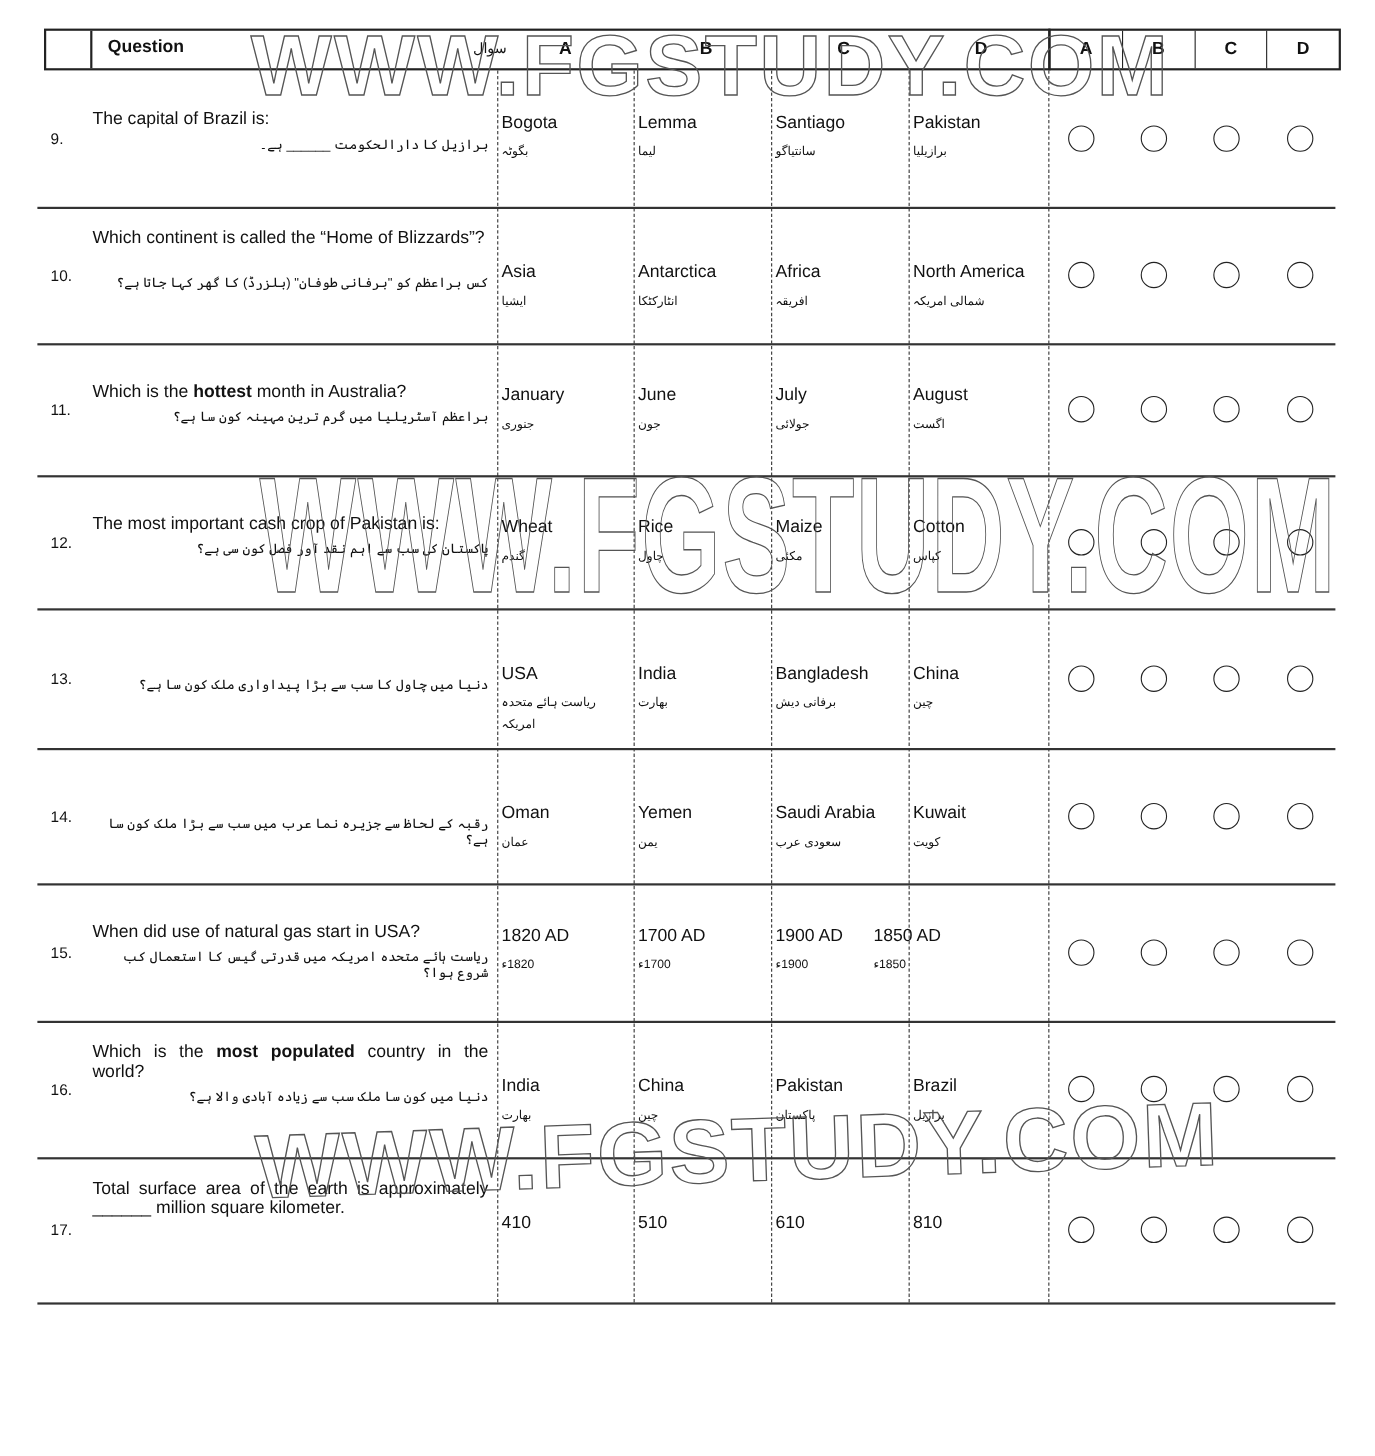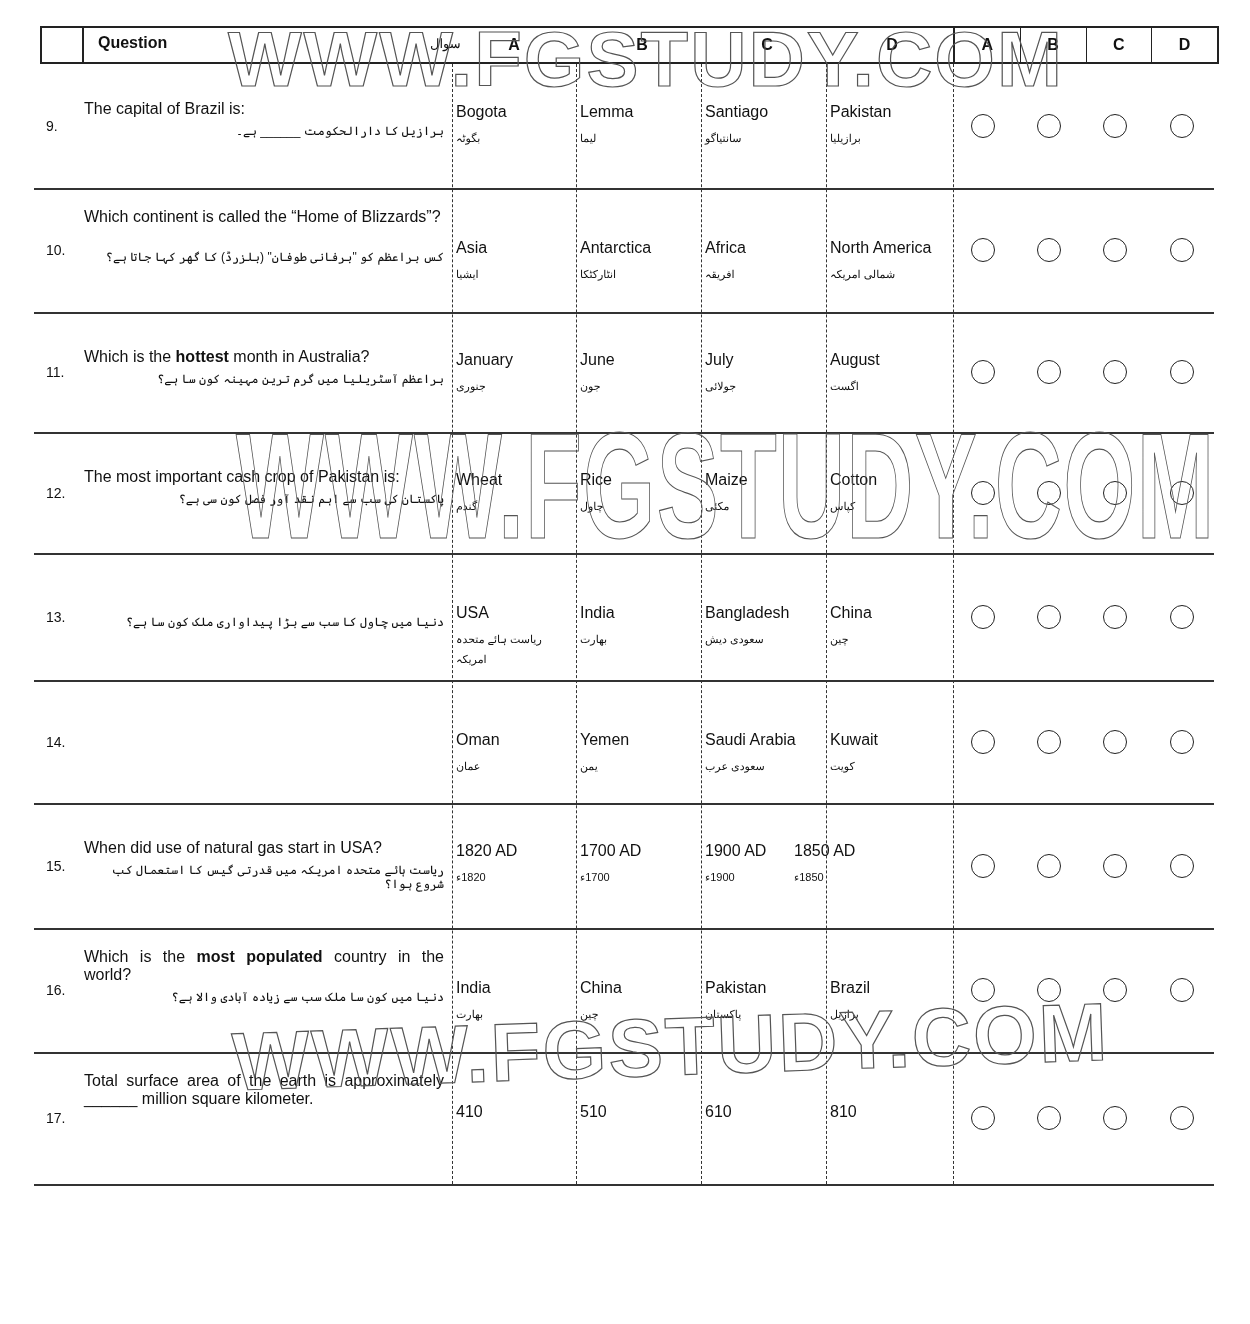--- a/index.html
+++ b/index.html
@@ -170,33 +170,34 @@
         <div class="opt" style="left:422px; top:50px">
       <span>USA</span>
       <span class="ur">ریاست ہائے متحدہ امریکہ</span>
     </div>
         <div class="opt" style="left:546px; top:50px">
       <span>India</span>
       <span class="ur">بھارت</span>
     </div>
         <div class="opt" style="left:671px; top:50px">
       <span>Bangladesh</span>
-      <span class="ur">سعودی دیش</span>
+      <span class="ur">برفانی دیش</span>
     </div>
         <div class="opt" style="left:796px; top:50px">
       <span>China</span>
       <span class="ur">چین</span>
     </div>
         <div class="bubble" style="left:937px; top:51.5px"></div>
         <div class="bubble" style="left:1003px; top:51.5px"></div>
         <div class="bubble" style="left:1069px; top:51.5px"></div>
         <div class="bubble" style="left:1136px; top:51.5px"></div>
       </div>
       <div class="row" style="top: 680px; height: 123px;">
         <span class="qnum" style="top:53.5px">14.</span>
+        <div class="qurdu" style="top:62px">رقبہ کے لحاظ سے جزیرہ نما عرب میں سب سے بڑا ملک کون سا ہے؟</div>
         <div class="opt" style="left:422px; top:50px">
       <span>Oman</span>
       <span class="ur">عمان</span>
     </div>
         <div class="opt" style="left:546px; top:50px">
       <span>Yemen</span>
       <span class="ur">یمن</span>
     </div>
         <div class="opt" style="left:671px; top:50px">
       <span>Saudi Arabia</span>

